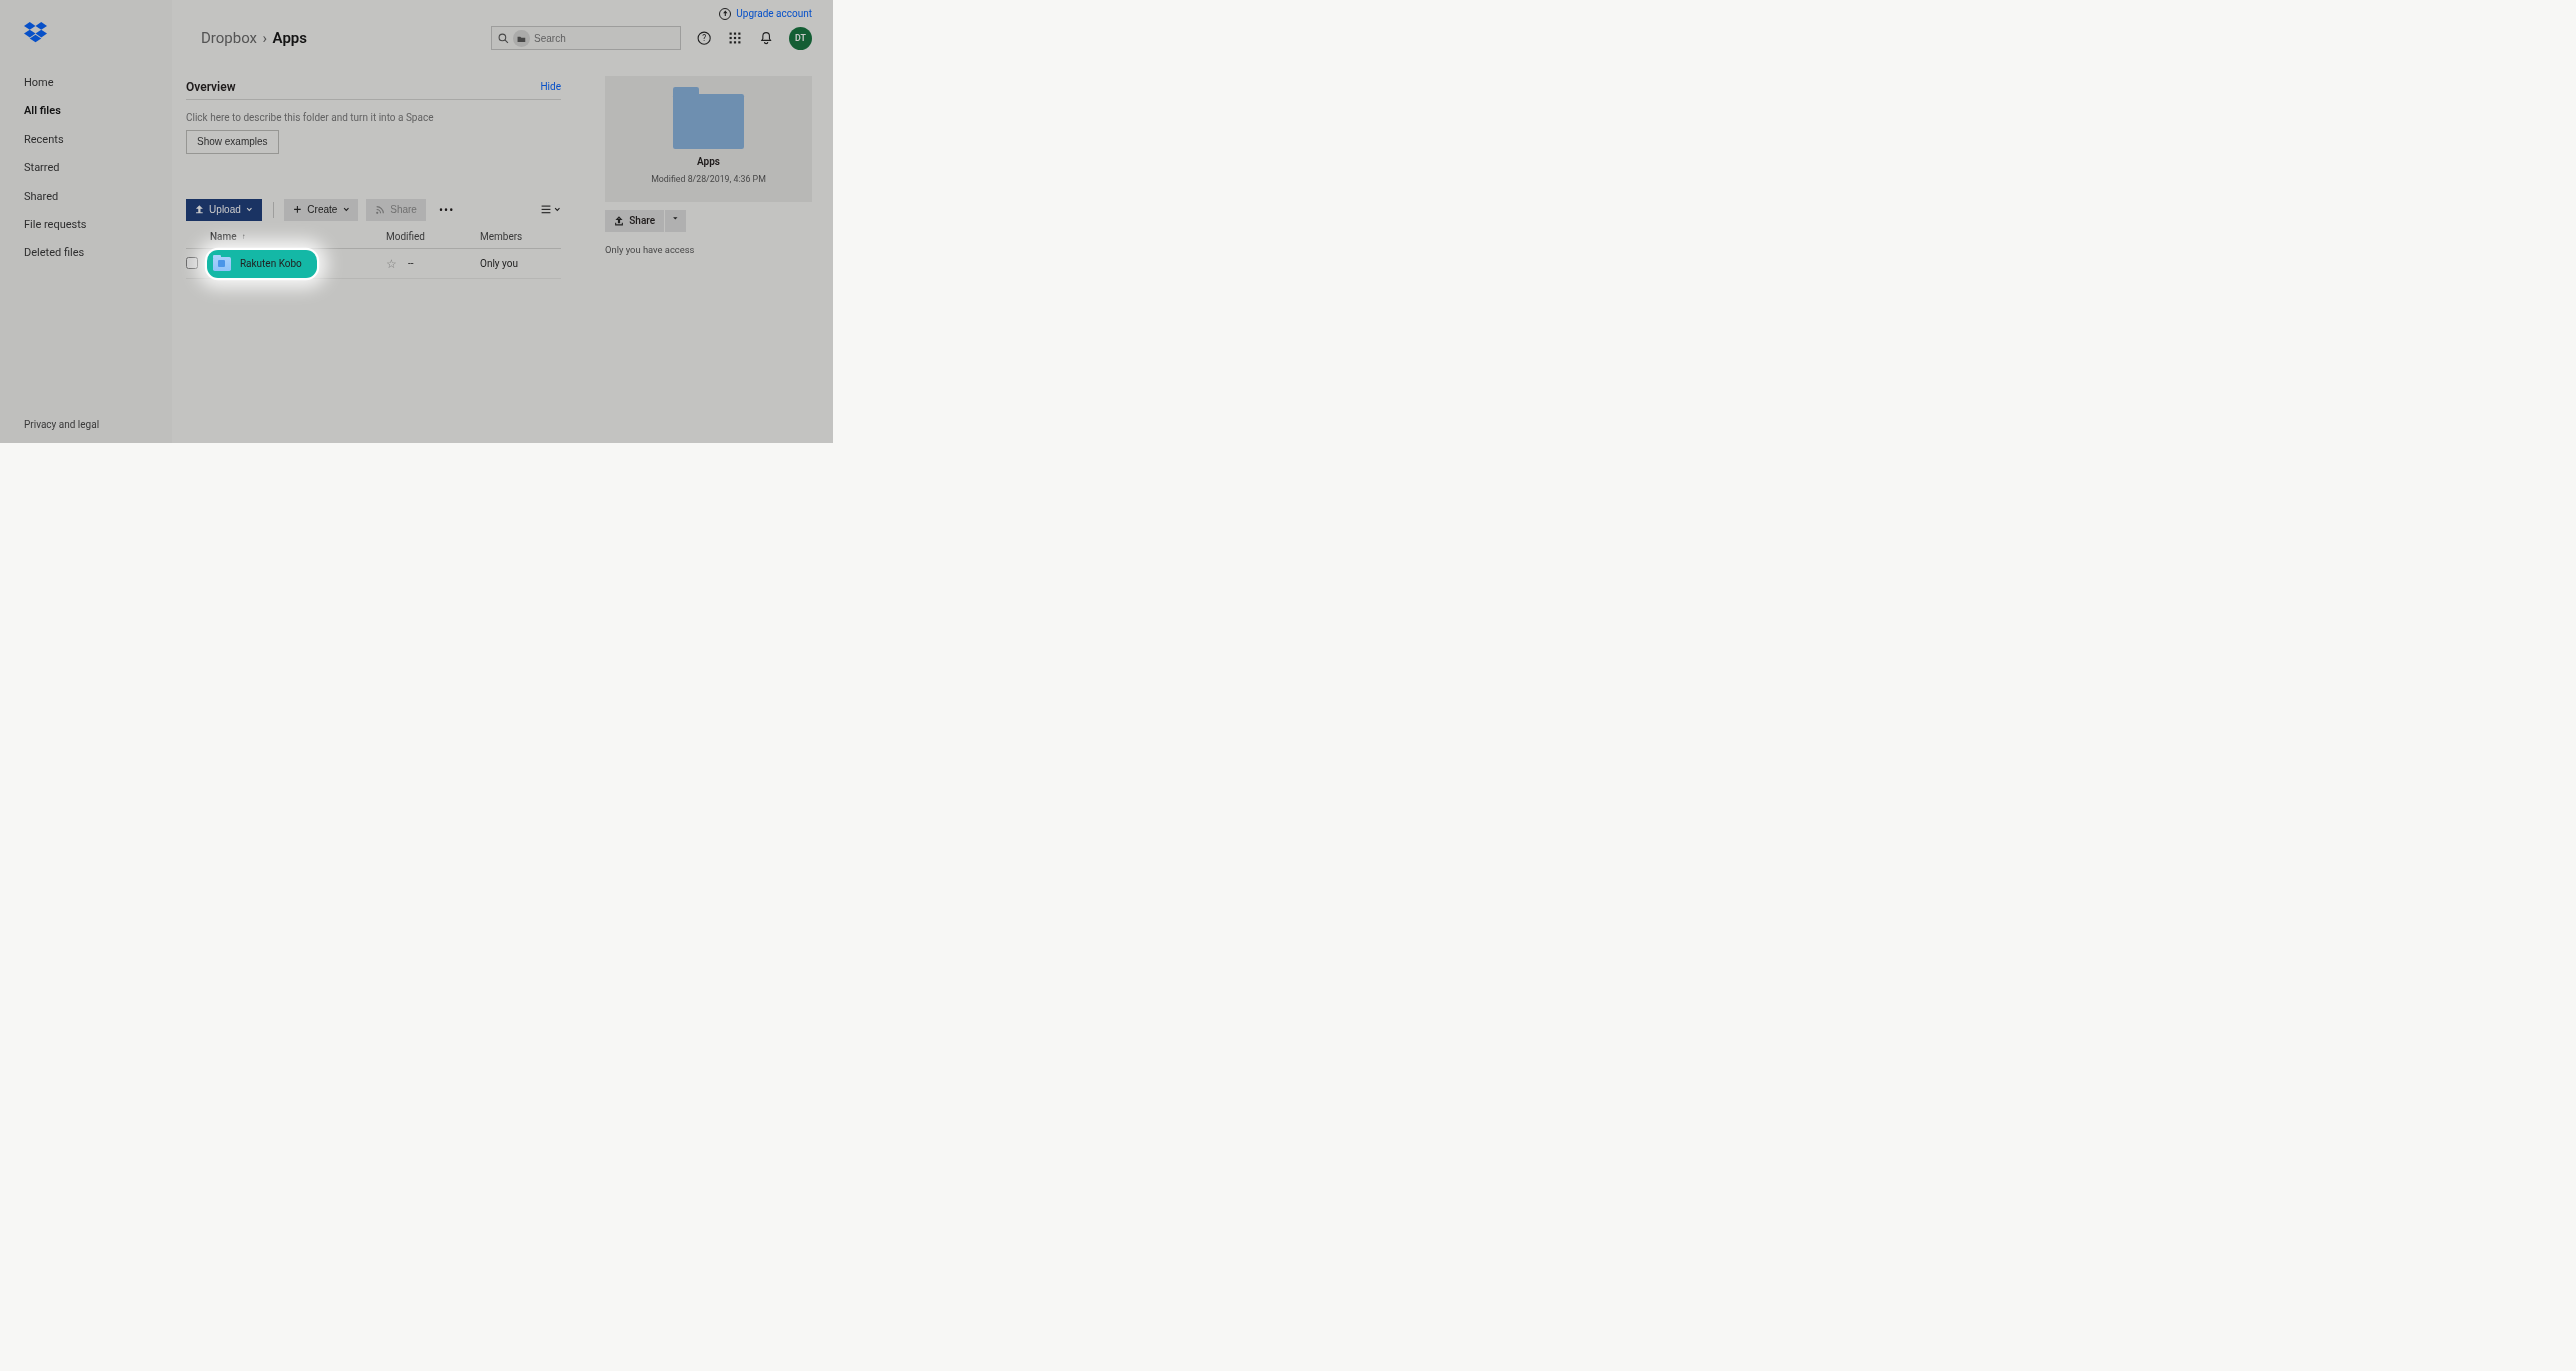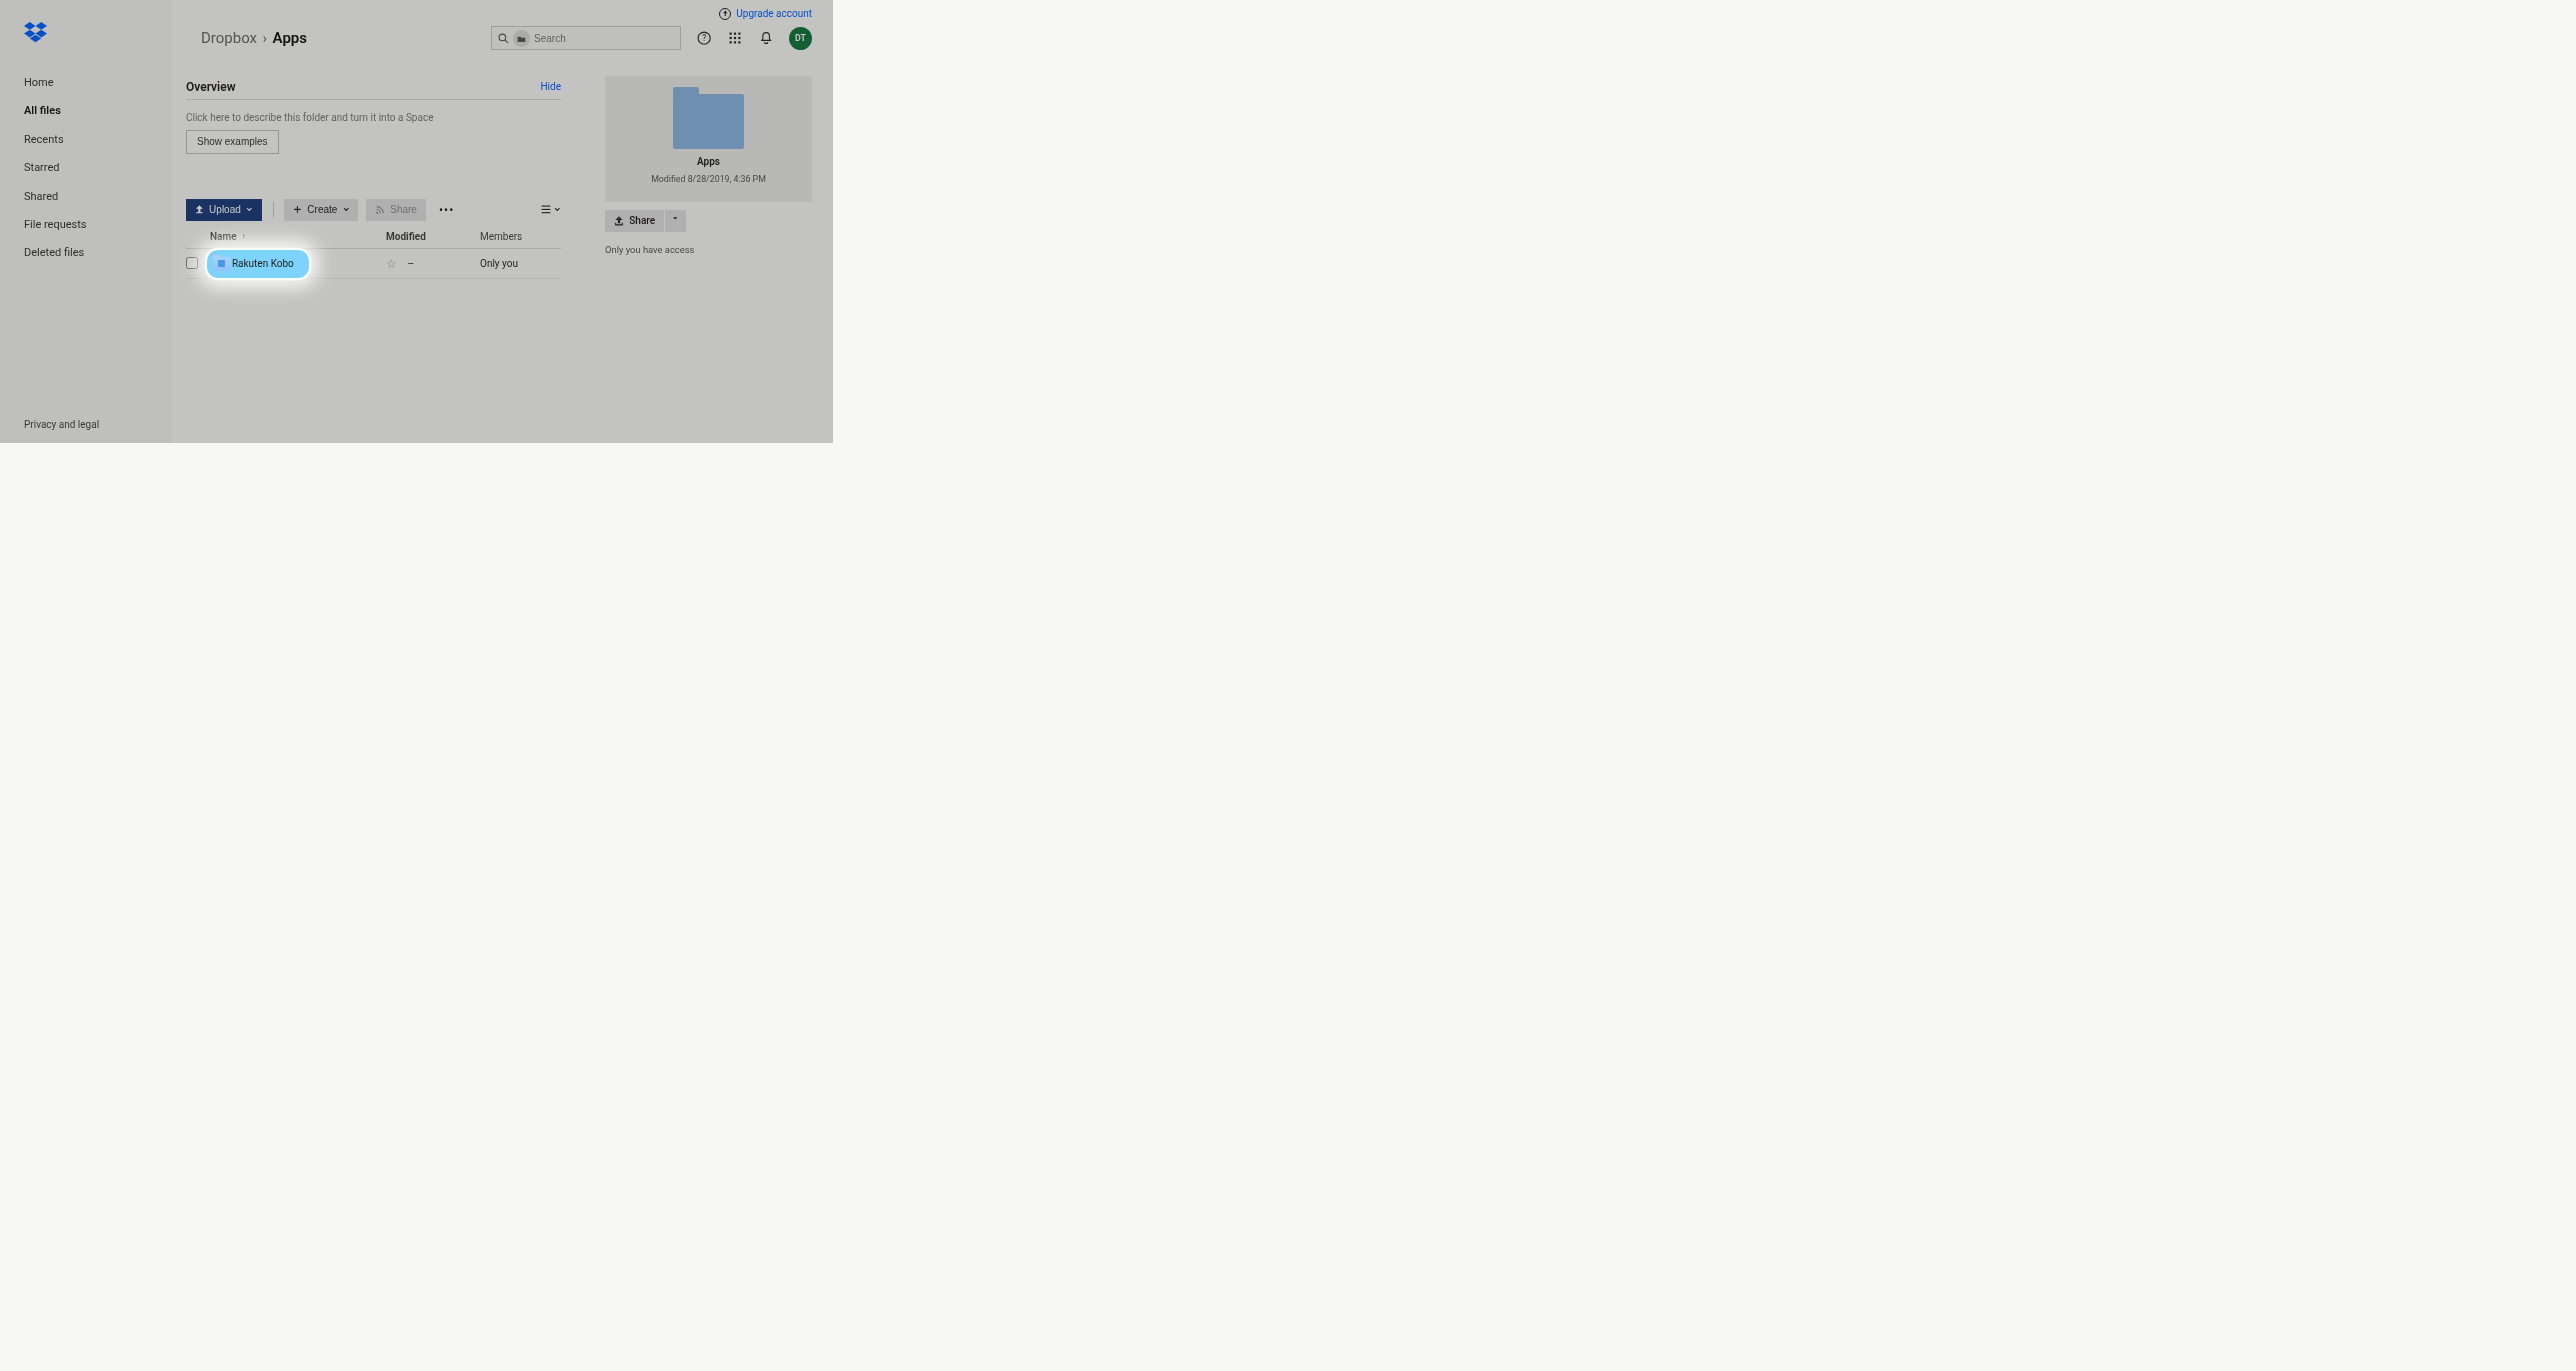--- a/index.html
+++ b/index.html
@@ -84,32 +84,32 @@
 .btn-disabled { background: #dedede; color: #8b8b8b; }
 .vdiv { width: 0.6px; height: 16.5px; background: #c7c7c5; margin: 0 3.3px; }
 .more { font-size: 12px; letter-spacing: 1.1px; cursor: pointer; padding: 3.3px 5.5px; }
 .view { margin-left: auto; display: flex; align-items: center; gap: 3.3px; cursor: pointer; }
 .table-hdr {
   display: flex; align-items: center; padding: 10px 0 6.6px;
   border-bottom: 0.6px solid #d4d4d2; font-size: 10px; color: #444;
 }
 .col-check { width: 24px; }
 .col-name { width: 176px; display: flex; align-items: center; gap: 5.5px; font-weight: 500; color: #222; }
-.col-mod { width: 94px; font-weight: bold; }
+.col-mod { width: 94px; }
 .col-mem { flex: 1; }
 .sort-arrow { font-size: 7.7px; }
 .row {
   display: flex; align-items: center; height: 30px;
   border-bottom: 0.6px solid #e6e6e4; font-size: 10px; color: #222;
 }
 .row-check input { width: 12px; height: 12px; }
 .row-name {
   position: relative; z-index: 600;
-  background: #7dd3fc; border-radius: 11px;
-  display: flex; align-items: center; gap: 1px;
+  background: #14b8a6; border-radius: 11px;
+  display: flex; align-items: center; gap: 9px;
   padding: 6.6px 15.4px 6.6px 6.6px;
   box-shadow: 0 0 0 2.2px rgba(255,255,255,0.95), 0 0 16.5px 10px rgba(255,255,255,0.85);
   margin-left: -3.3px;
 }
 .folder-ic {
   width: 17.6px; height: 14.3px;
   background: linear-gradient(#a8d1fb,#8fc3f9);
   border-radius: 1.7px; position: relative;
 }
 .folder-ic::before {

